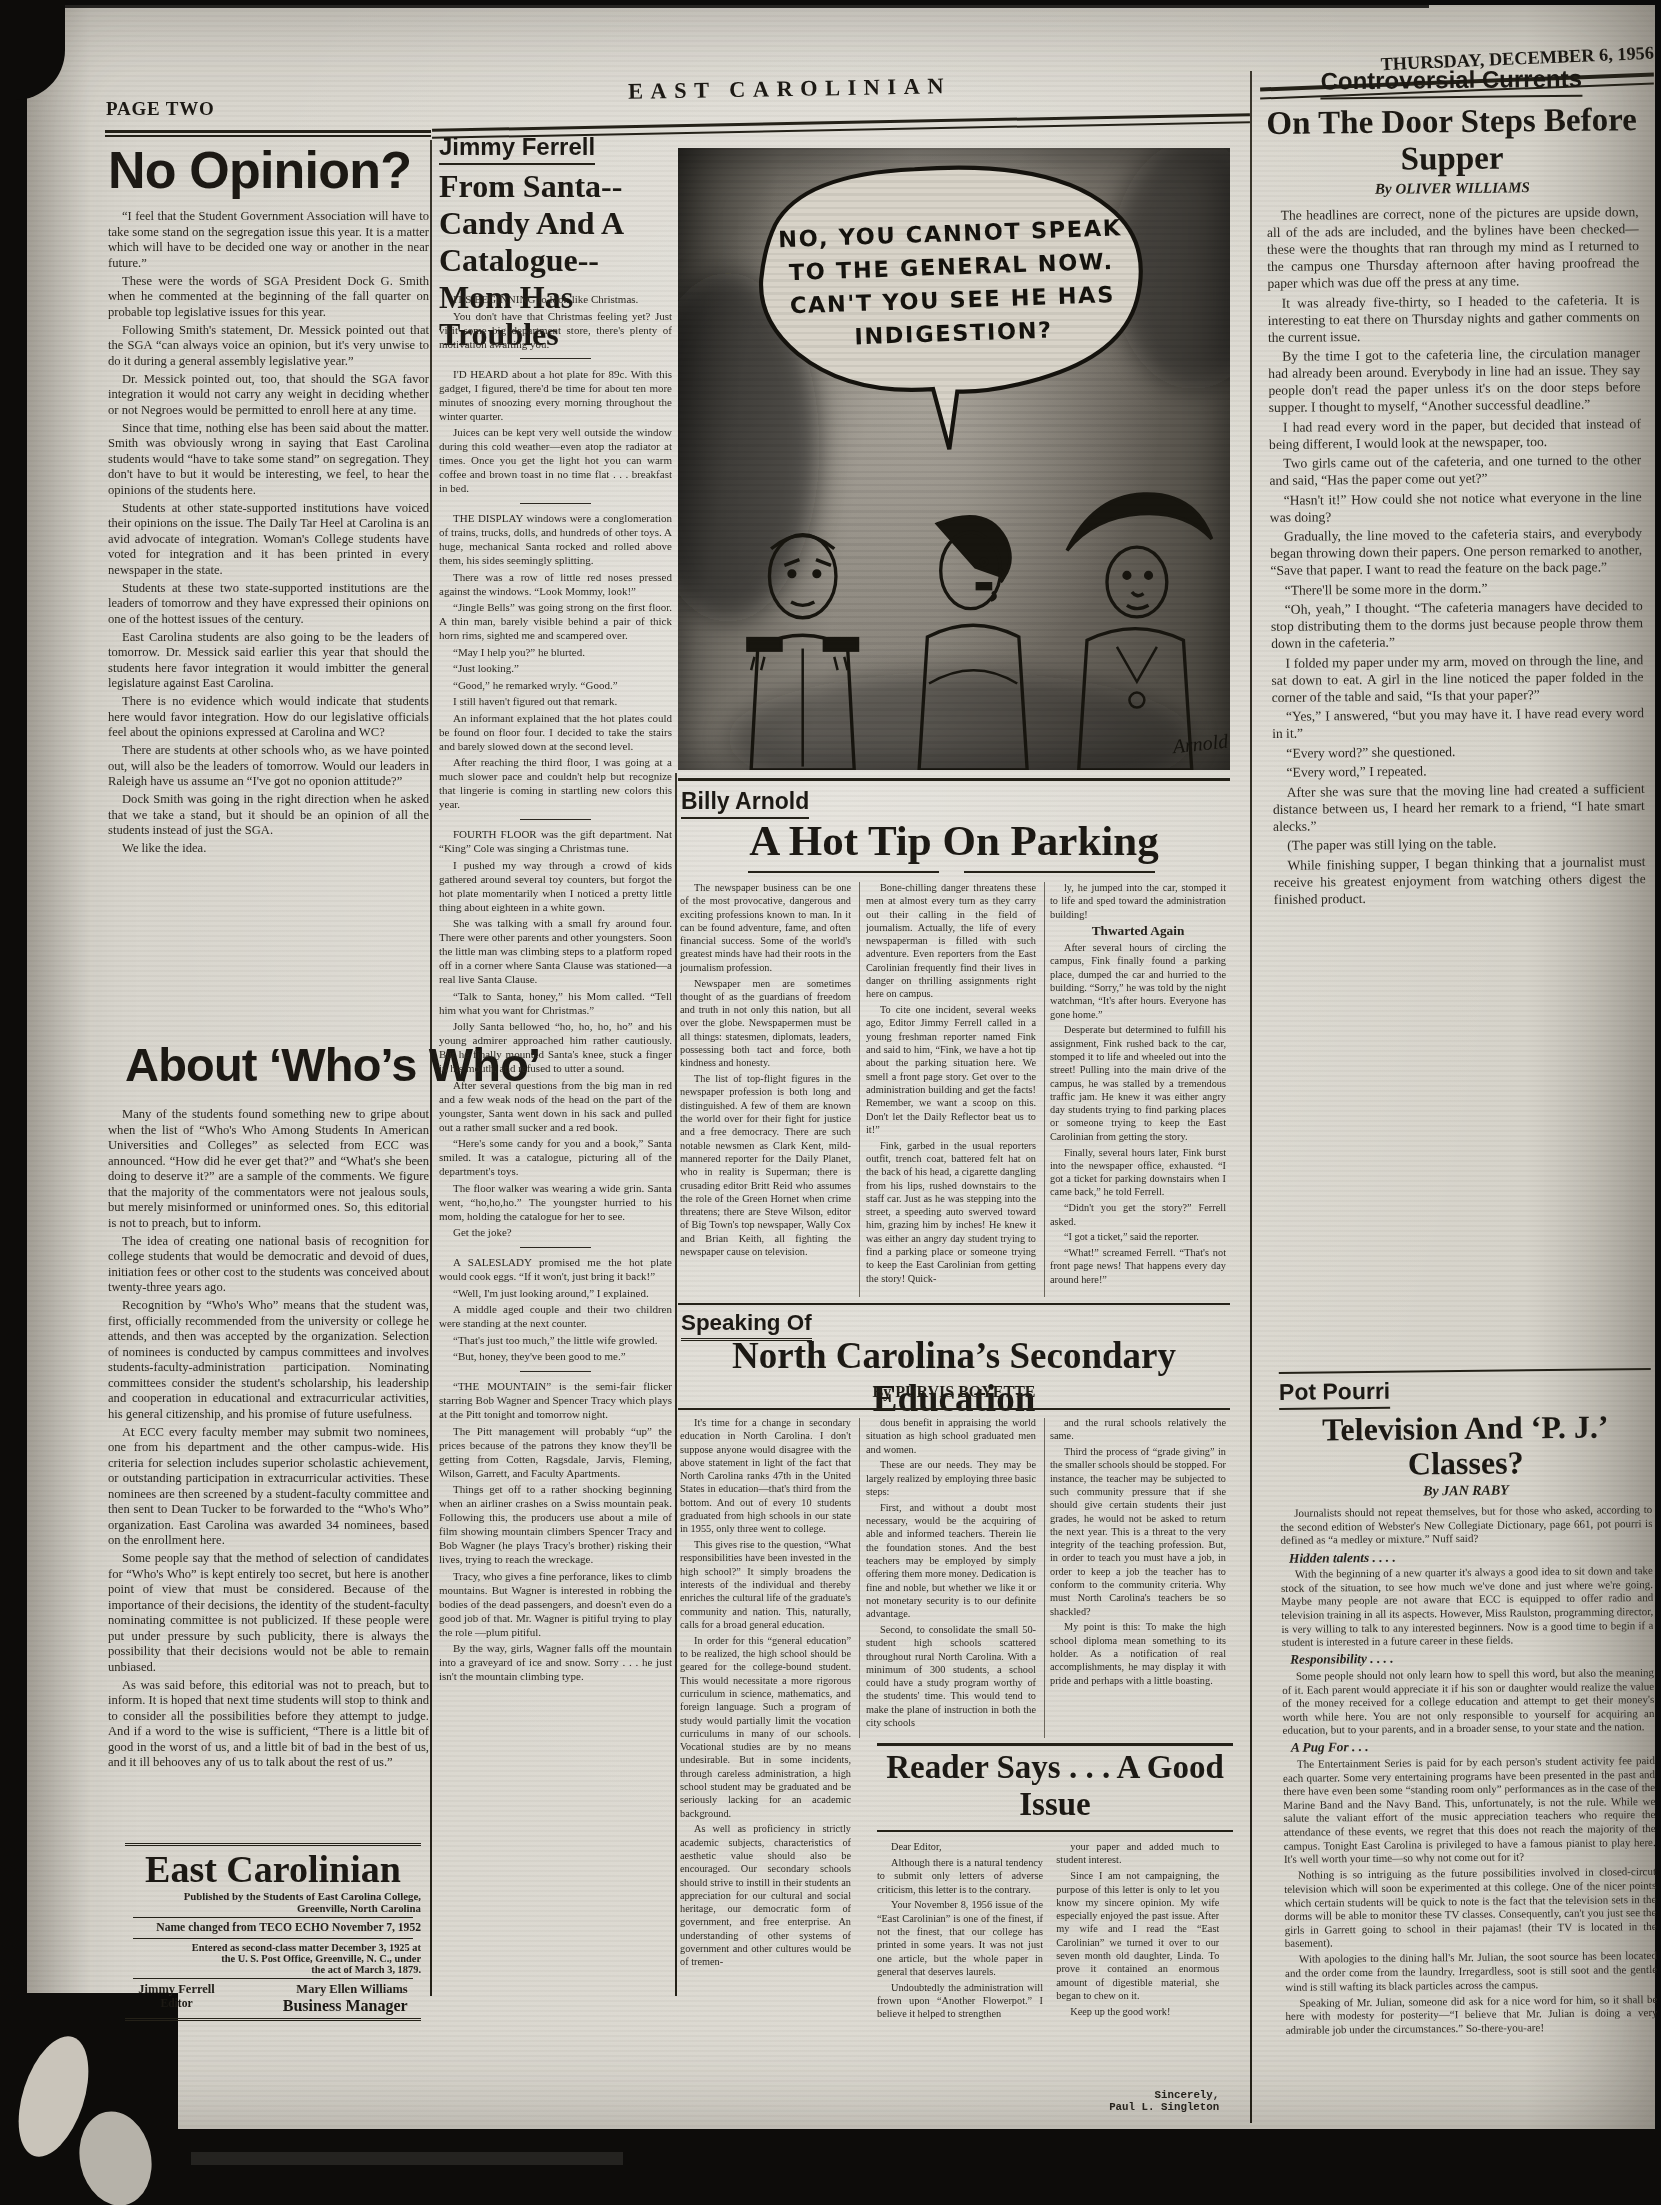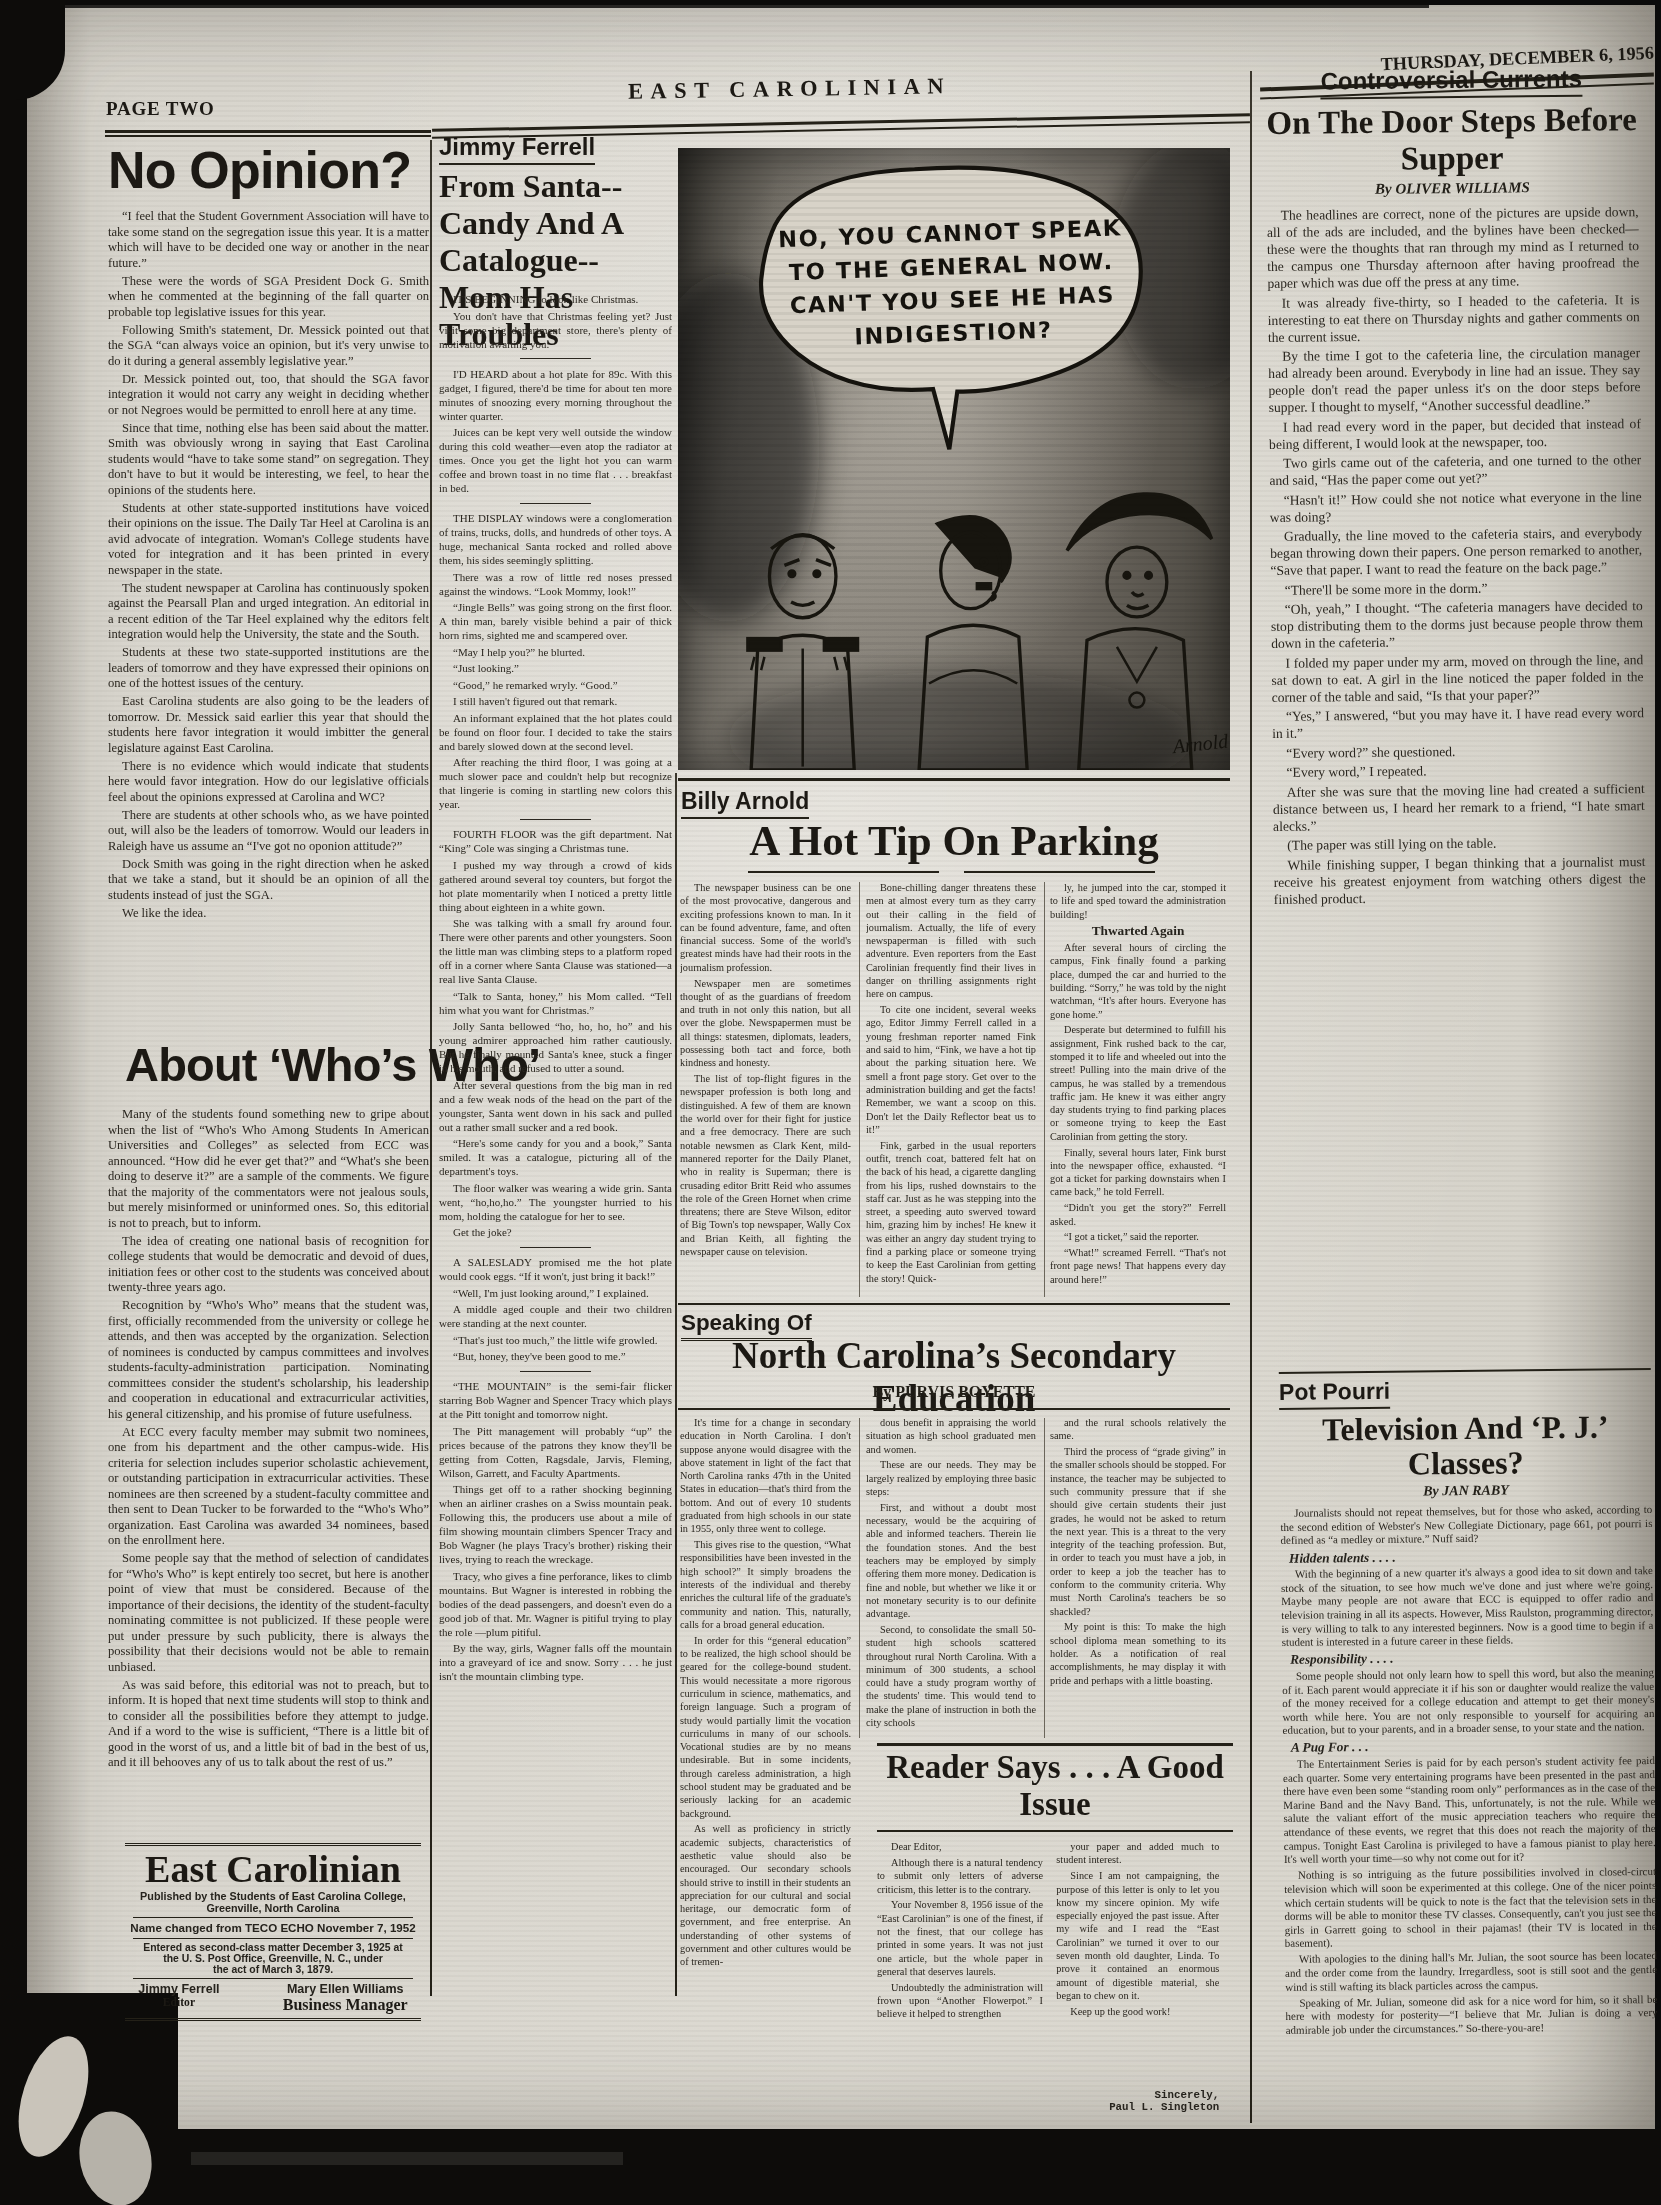--- a/index.html
+++ b/index.html
@@ -29,21 +29,21 @@
   .bt .sep{width:71px;border-top:1.7px solid #2b2720;margin:7.5px auto;}
   .bt .subhead{text-align:center;font-weight:bold;text-indent:0;margin:1.7px 0;}
   .b-m p{font-size:12.6px;line-height:15.5px;}
   .b-s p{font-size:11px;line-height:14px;}
   .b-xs p{font-size:10.3px;line-height:13.3px;}
   .b-r p{font-size:13.6px;line-height:17px;}
   .b-pp p{font-size:11px;line-height:13.6px;}
   .b-pp .subhead{font-style:italic;text-align:left;text-indent:8.3px;}
   
   #mastbox{border-top:3.3px double #242118;border-bottom:3.3px double #242118;}
-  #mastbox .ln{font-family:Liberation Sans, sans-serif;font-weight:bold;text-align:center;}
+  #mastbox .ln{font-family:Liberation Serif, serif;font-weight:bold;text-align:right;}
   #mastbox .thin{border-top:1.7px solid #242118;margin:3.3px 8.3px;}
   
   #cartoon{background:
     radial-gradient(ellipse at 45% 40%, rgba(230,225,215,.35), rgba(0,0,0,0) 55%),
     linear-gradient(100deg,#35332e 0%,#6e6a62 16%,#8b867d 36%,#837e75 52%,#6a655d 72%,#45423b 100%);
     box-shadow:inset 0 0 50px rgba(0,0,0,.55);}
   #cartoon::after{content:"";position:absolute;inset:0;background:repeating-linear-gradient(0deg, rgba(0,0,0,.06) 0 2.5px, transparent 2.5px 6.6px);}
   .bubble-txt{font-family:"DejaVu Sans",sans-serif;font-weight:bold;letter-spacing:2px;}
   .sig-line{font-family:"Liberation Serif",serif;}
   
@@ -88,21 +88,20 @@
 <div class="vrule-lt" style="left:1044px;top:1418px;height:320px;"></div>
 
 <div class="abs h-black" style="left:108px;top:140px;font-size:52px;">No Opinion?</div>
 <div class="abs bt b-m" style="left:108px;top:209px;width:321px;height:741px;">
     <p>“I feel that the Student Government Association will have to take some stand on the segregation issue this year. It is a matter which will have to be decided one way or another in the near future.”</p>
     <p>These were the words of SGA President Dock G. Smith when he commented at the beginning of the fall quarter on probable top legislative issues for this year.</p>
     <p>Following Smith's statement, Dr. Messick pointed out that the SGA “can always voice an opinion, but it's very unwise to do it during a general assembly legislative year.”</p>
     <p>Dr. Messick pointed out, too, that should the SGA favor integration it would not carry any weight in deciding whether or not Negroes would be permitted to enroll here at any time.</p>
     <p>Since that time, nothing else has been said about the matter. Smith was obviously wrong in saying that East Carolina students would “have to take some stand” on segregation. They don't have to but it would be interesting, we feel, to hear the opinions of the students here.</p>
     <p>Students at other state-supported institutions have voiced their opinions on the issue. The Daily Tar Heel at Carolina is an avid advocate of integration. Woman's College students have voted for integration and it has been printed in every newspaper in the state.</p>
-    <p>The student newspaper at Carolina has continuously spoken against the Pearsall Plan and urged integration. An editorial in a recent edition of the Tar Heel explained why the editors felt integration would help the University, the state and the South.</p>
     <p>Students at these two state-supported institutions are the leaders of tomorrow and they have expressed their opinions on one of the hottest issues of the century.</p>
     <p>East Carolina students are also going to be the leaders of tomorrow. Dr. Messick said earlier this year that should the students here favor integration it would imbitter the general legislature against East Carolina.</p>
     <p>There is no evidence which would indicate that students here would favor integration. How do our legislative officials feel about the opinions expressed at Carolina and WC?</p>
     <p>There are students at other schools who, as we have pointed out, will also be the leaders of tomorrow. Would our leaders in Raleigh have us assume an “I've got no oponion attitude?”</p>
     <p>Dock Smith was going in the right direction when he asked that we take a stand, but it should be an opinion of all the students instead of just the SGA.</p>
     <p>We like the idea.</p>
   </div>
 
 <div class="abs h-black" style="left:125px;top:1037px;font-size:47px;">About ‘Who’s Who’</div>
 <div class="abs bt b-m" style="left:108px;top:1107px;width:321px;height:731px;">

